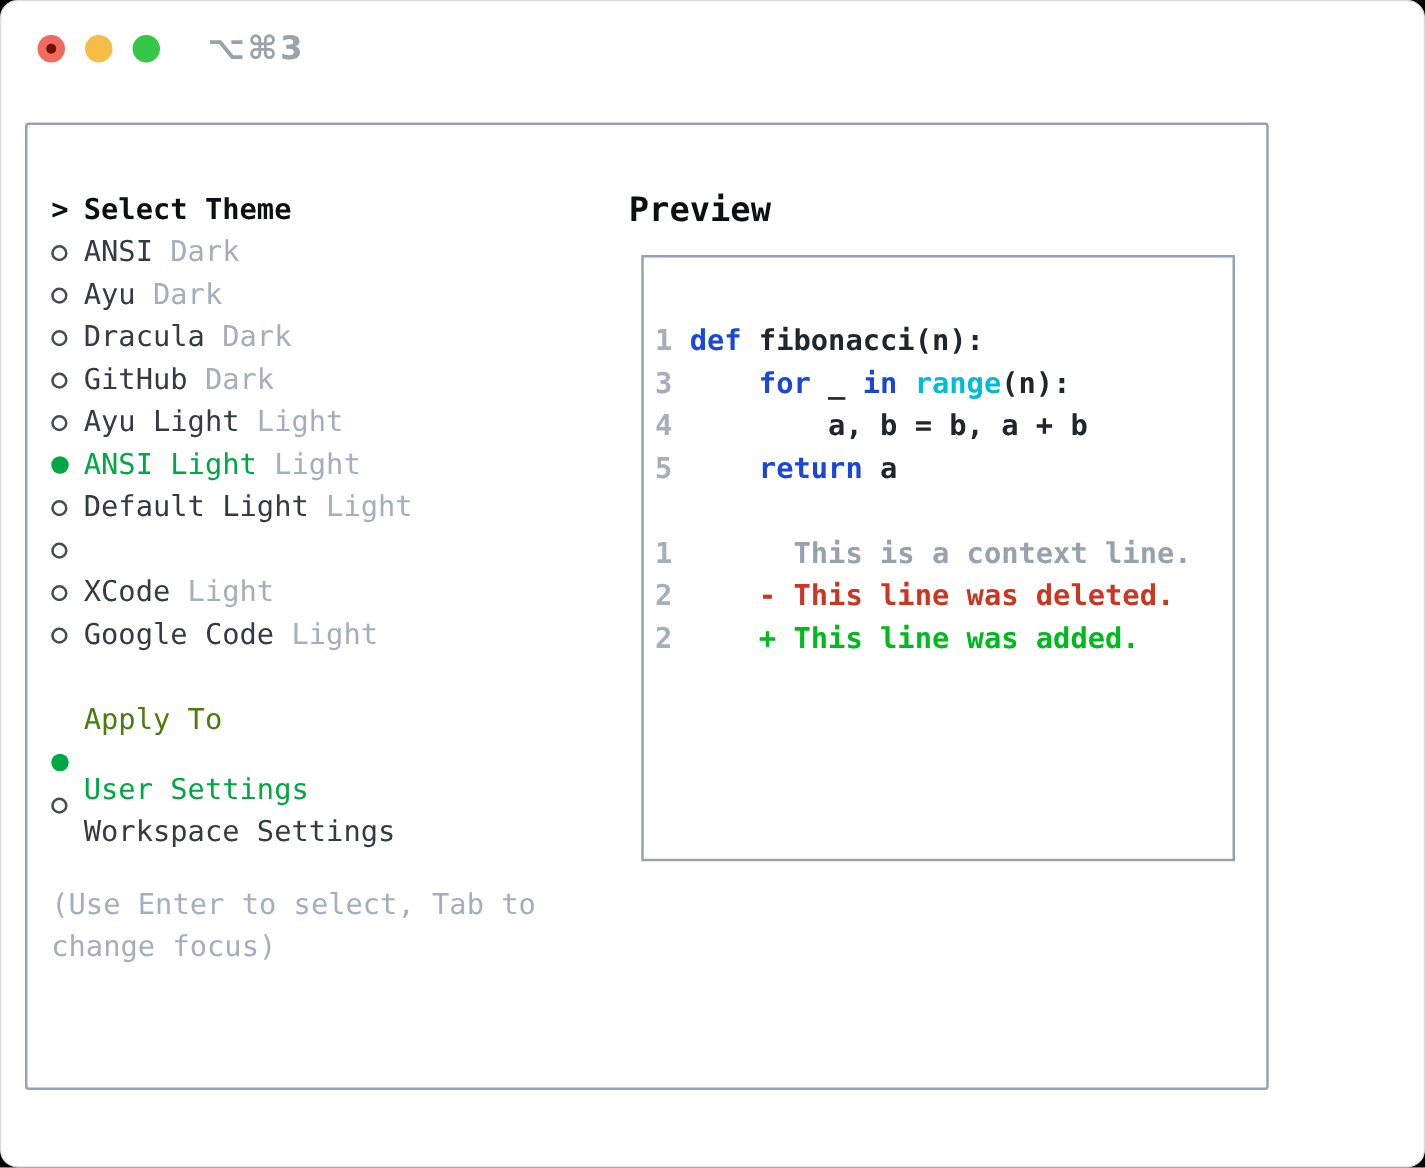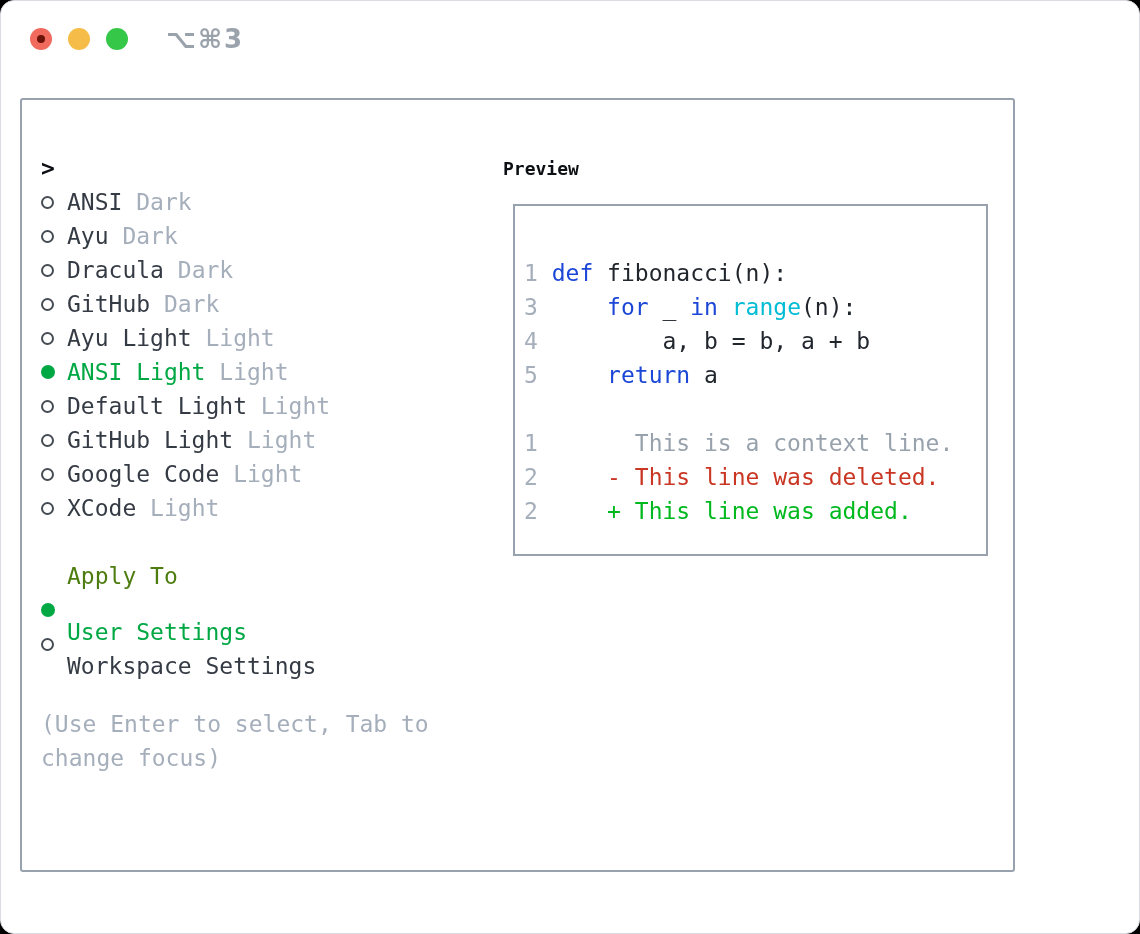--- a/index.html
+++ b/index.html
@@ -35,24 +35,24 @@
   .radio{width:13px;height:13px;border:2px solid #464c53;border-radius:50%;box-sizing:border-box;display:inline-block;}
   .radio.on{width:14px;height:14px;border:none;background:var(--accent-green);}
   .header-label{font-weight:bold;color:var(--heading-dark);}
   .name{color:var(--text-dark);margin-top:44px;}
   .name.sel{color:var(--accent-green);}
   .tag{color:var(--dim-gray);}
   .apply-header{padding-left:26px;color:#4d7c0f;}
   .spacer{height:34px;}
   .hint{width:412px;color:var(--dim-gray);line-height:34px;white-space:normal;margin-top:12px;}
   
-  .preview-label{position:absolute;left:481px;top:52px;font-size:18px;line-height:34px;font-weight:bold;color:var(--heading-dark);}
+  .preview-label{position:absolute;left:481px;top:52px;font-size:27px;line-height:34px;font-weight:bold;color:var(--heading-dark);}
   .preview-box{
-    position:absolute;left:491px;top:104px;width:475px;height:352px;box-sizing:border-box;
-    border:2px solid var(--border-gray);background:#fff;padding:50px 0 0 9px;overflow:hidden;
+    position:absolute;left:491px;top:104px;width:475px;height:485px;box-sizing:border-box;
+    border:2px solid var(--border-gray);background:#fff;padding:50px 0 0 9px;overflow:hidden;font-weight:bold;
   }
   .code-line{height:34px;line-height:34px;font-size:23px;white-space:pre;color:var(--code-plain);}
   .ln{color:var(--dim-gray);}
   .tok-plain{color:var(--code-plain);}
   .tok-keyword{color:var(--keyword-blue);}
   .tok-builtin{color:var(--builtin-cyan);}
   .tok-number{color:var(--literal-green);}
   .tok-context{color:var(--context-gray);}
   .tok-deleted{color:var(--deleted-red);}
   .tok-added{color:var(--added-green);}
@@ -67,33 +67,34 @@
     <span class="light yellow"></span>
     <span class="light green"></span>
     <span class="shortcut">⌥⌘3</span>
   </div>
 
   <div class="main-box">
 
     <div class="left-col">
       <div class="row">
         <span class="marker header-marker">&gt;</span>
+        <span class="header-label">Select Theme</span>
       </div>
 
       <div>
           <div class="row"><span class="marker"><i class="radio"></i></span><span><span class="name">ANSI</span><span class="tag"> Dark</span></span></div>
           <div class="row"><span class="marker"><i class="radio"></i></span><span><span class="name">Ayu</span><span class="tag"> Dark</span></span></div>
           <div class="row"><span class="marker"><i class="radio"></i></span><span><span class="name">Dracula</span><span class="tag"> Dark</span></span></div>
           <div class="row"><span class="marker"><i class="radio"></i></span><span><span class="name">GitHub</span><span class="tag"> Dark</span></span></div>
           <div class="row"><span class="marker"><i class="radio"></i></span><span><span class="name">Ayu Light</span><span class="tag"> Light</span></span></div>
           <div class="row"><span class="marker"><i class="radio on"></i></span><span><span class="name sel">ANSI Light</span><span class="tag"> Light</span></span></div>
           <div class="row"><span class="marker"><i class="radio"></i></span><span><span class="name">Default Light</span><span class="tag"> Light</span></span></div>
-          <div class="row"><span class="marker"><i class="radio"></i></span><span><span class="name">GitHub Light</span><span class="tag"> Light</span></span></div>
+          <div class="row"><span class="marker"><i class="radio"></i></span></div>
+          <div class="row"><span class="marker"><i class="radio"></i></span><span><span class="name">XCode</span><span class="tag"> Light</span></span></div>
           <div class="row"><span class="marker"><i class="radio"></i></span><span><span class="name">Google Code</span><span class="tag"> Light</span></span></div>
-          <div class="row"><span class="marker"><i class="radio"></i></span><span><span class="name">XCode</span><span class="tag"> Light</span></span></div>
         </div>
 
       <div class="spacer"></div>
 
       <div class="row apply-header">
         <span>Apply To</span>
       </div>
 
       <div>
           <div class="row"><span class="marker"><i class="radio on"></i></span><span class="name sel">User Settings</span></div>

